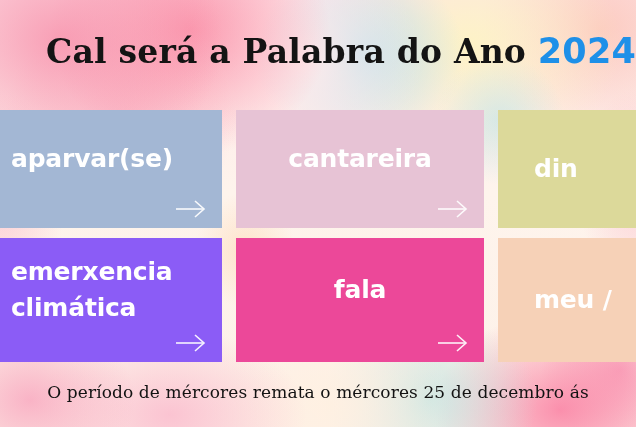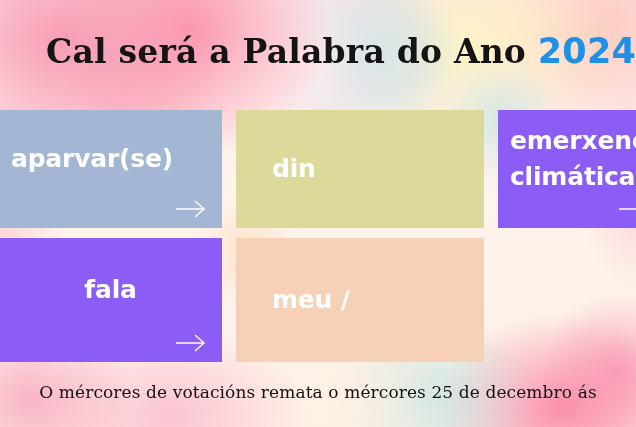--- a/index.html
+++ b/index.html
@@ -173,49 +173,58 @@
     <div class="card align-left" style="background-color: rgb(163, 183, 212);">
       <span class="word">aparvar(se)</span>
       <span class="arrow">
         <svg viewBox="0 0 34 22" width="34" height="22" fill="none" stroke="currentColor" stroke-width="1.6">
           <line x1="2" y1="11" x2="30" y2="11"></line>
           <polyline points="21,3 30,11 21,19"></polyline>
         </svg>
       </span>
     </div>
 
+    <div class="card" style="background-color: rgb(231, 195, 213);">
+      <span class="word">cantareira</span>
+      <span class="arrow">
+        <svg viewBox="0 0 34 22" width="34" height="22" fill="none" stroke="currentColor" stroke-width="1.6">
+          <line x1="2" y1="11" x2="30" y2="11"></line>
+          <polyline points="21,3 30,11 21,19"></polyline>
+        </svg>
+      </span>
+    </div>
 
     <div class="card overflow" style="background-color: rgb(220, 217, 154);">
       <span class="word">din</span>
     </div>
 
     <div class="card align-left" style="background-color: #8b5cf6;">
       <span class="word">emerxencia
 climática</span>
       <span class="arrow">
         <svg viewBox="0 0 34 22" width="34" height="22" fill="none" stroke="currentColor" stroke-width="1.6">
           <line x1="2" y1="11" x2="30" y2="11"></line>
           <polyline points="21,3 30,11 21,19"></polyline>
         </svg>
       </span>
     </div>
 
-    <div class="card" style="background-color: #8b5cf6;">
+    <div class="card" style="background-color: #ec4899;">
       <span class="word">fala</span>
       <span class="arrow">
         <svg viewBox="0 0 34 22" width="34" height="22" fill="none" stroke="currentColor" stroke-width="1.6">
           <line x1="2" y1="11" x2="30" y2="11"></line>
           <polyline points="21,3 30,11 21,19"></polyline>
         </svg>
       </span>
     </div>
 
     <div class="card overflow" style="background-color: rgb(246, 209, 183);">
       <span class="word">meu /</span>
     </div>
 
   </div>
 
   <div class="footer">
-    <span>O mércores de votacións remata o mércores </span><b>25</b><span> de </span><b>decembro</b><span> ás</span>
+    <span>O período de mércores remata o mércores </span><b>25</b><span> de </span><b>decembro</b><span> ás</span>
   </div>
 
 </div>
 
 </body></html>

